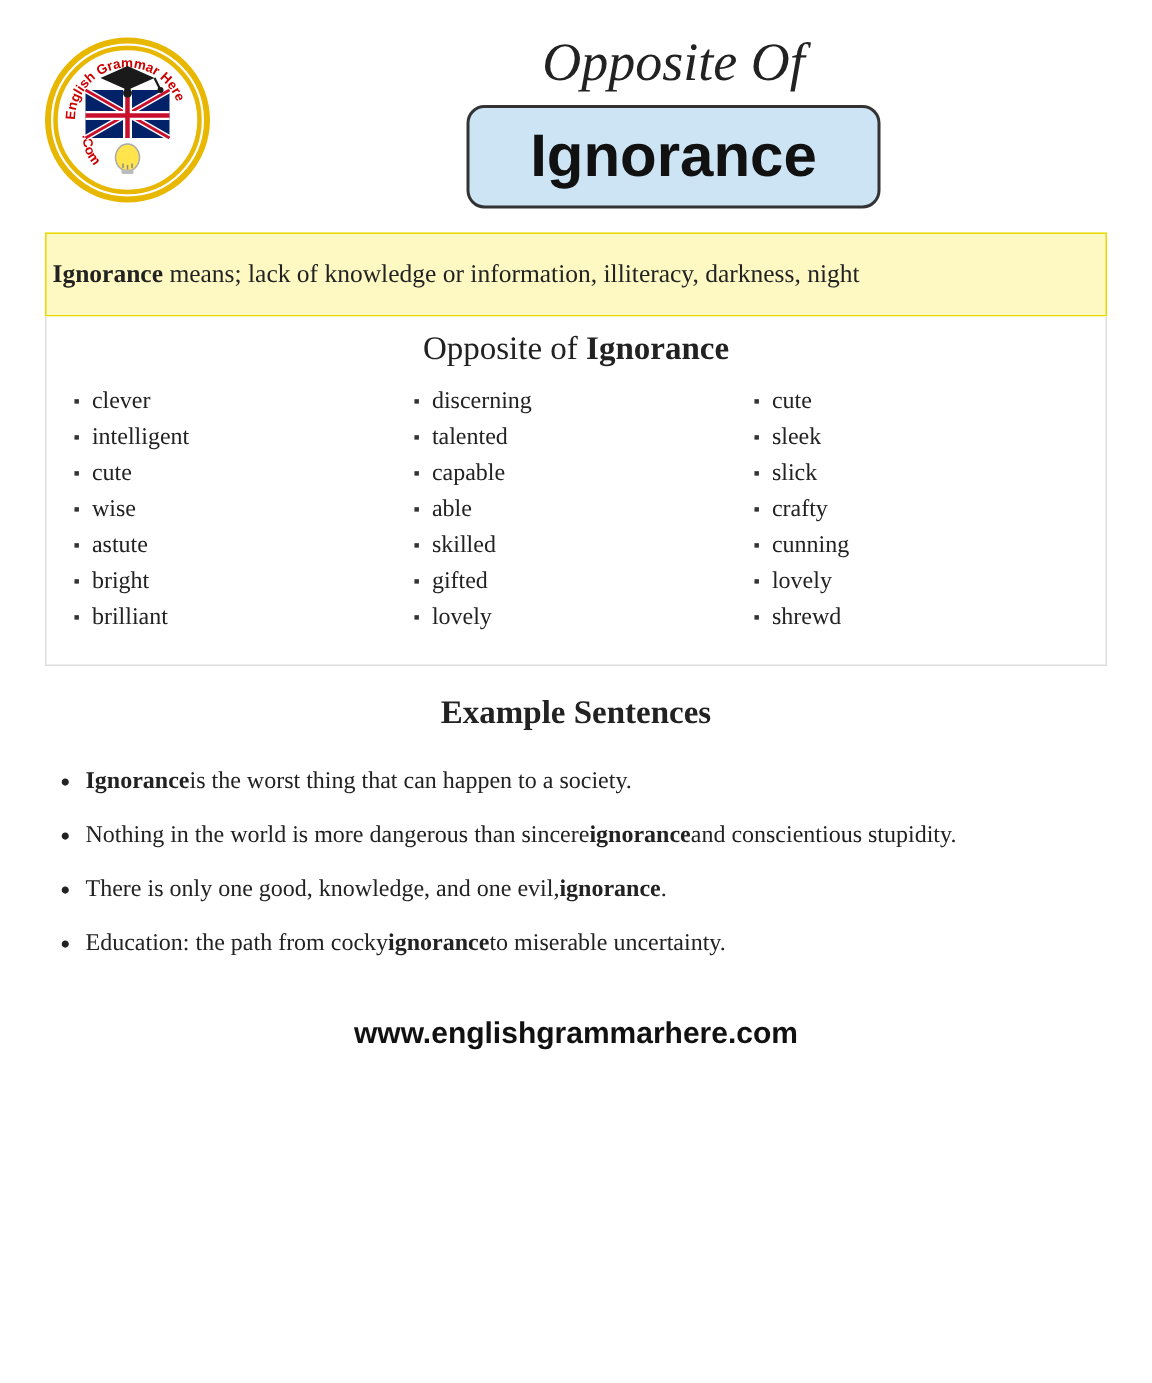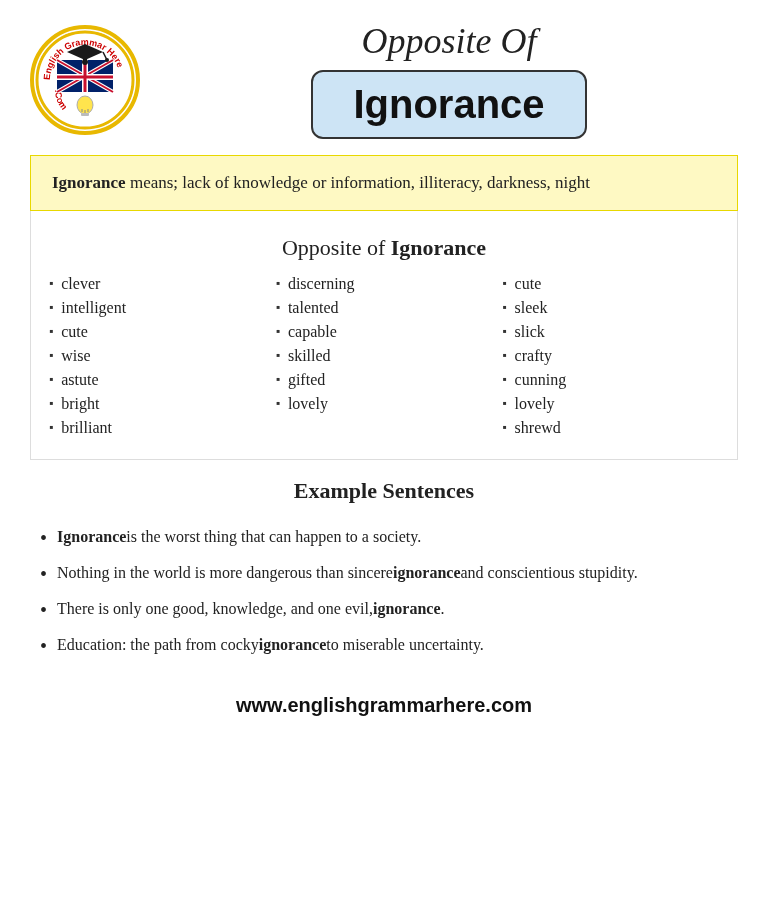--- a/index.html
+++ b/index.html
@@ -70,34 +70,34 @@
       font-size: 40px;
       font-weight: bold;
       color: #111;
       font-family: Arial, sans-serif;
     }
 
     
     .definition-box {
       background: #fef9c3;
       border: 1px solid #e8d800;
-      padding: 14px 21px;
+      padding: 14px 4px;
       margin-bottom: 0;
       font-size: 17px;
       line-height: 1.5;
     }
     .definition-box .def-word {
       font-weight: bold;
     }
 
     
     .opposite-box {
       border: 1px solid #ddd;
       border-top: none;
-      padding: 24px 18px 16px 18px;
+      padding: 8px 18px 16px 18px;
       background: #fff;
       margin-bottom: 18px;
     }
     .opposite-box-title {
       text-align: center;
       font-size: 22px;
       font-weight: normal;
       margin-bottom: 14px;
       font-family: Georgia, serif;
     }
@@ -267,20 +267,23 @@
     </ul>
     <ul class="word-column">
       <li>
           <span>discerning</span>
         </li>
       <li>
           <span>talented</span>
         </li>
       <li>
           <span>capable</span>
+        </li>
+      <li>
+          <span>able</span>
         </li>
       <li>
           <span>skilled</span>
         </li>
       <li>
           <span>gifted</span>
         </li>
       <li>
           <span>lovely</span>
         </li>

